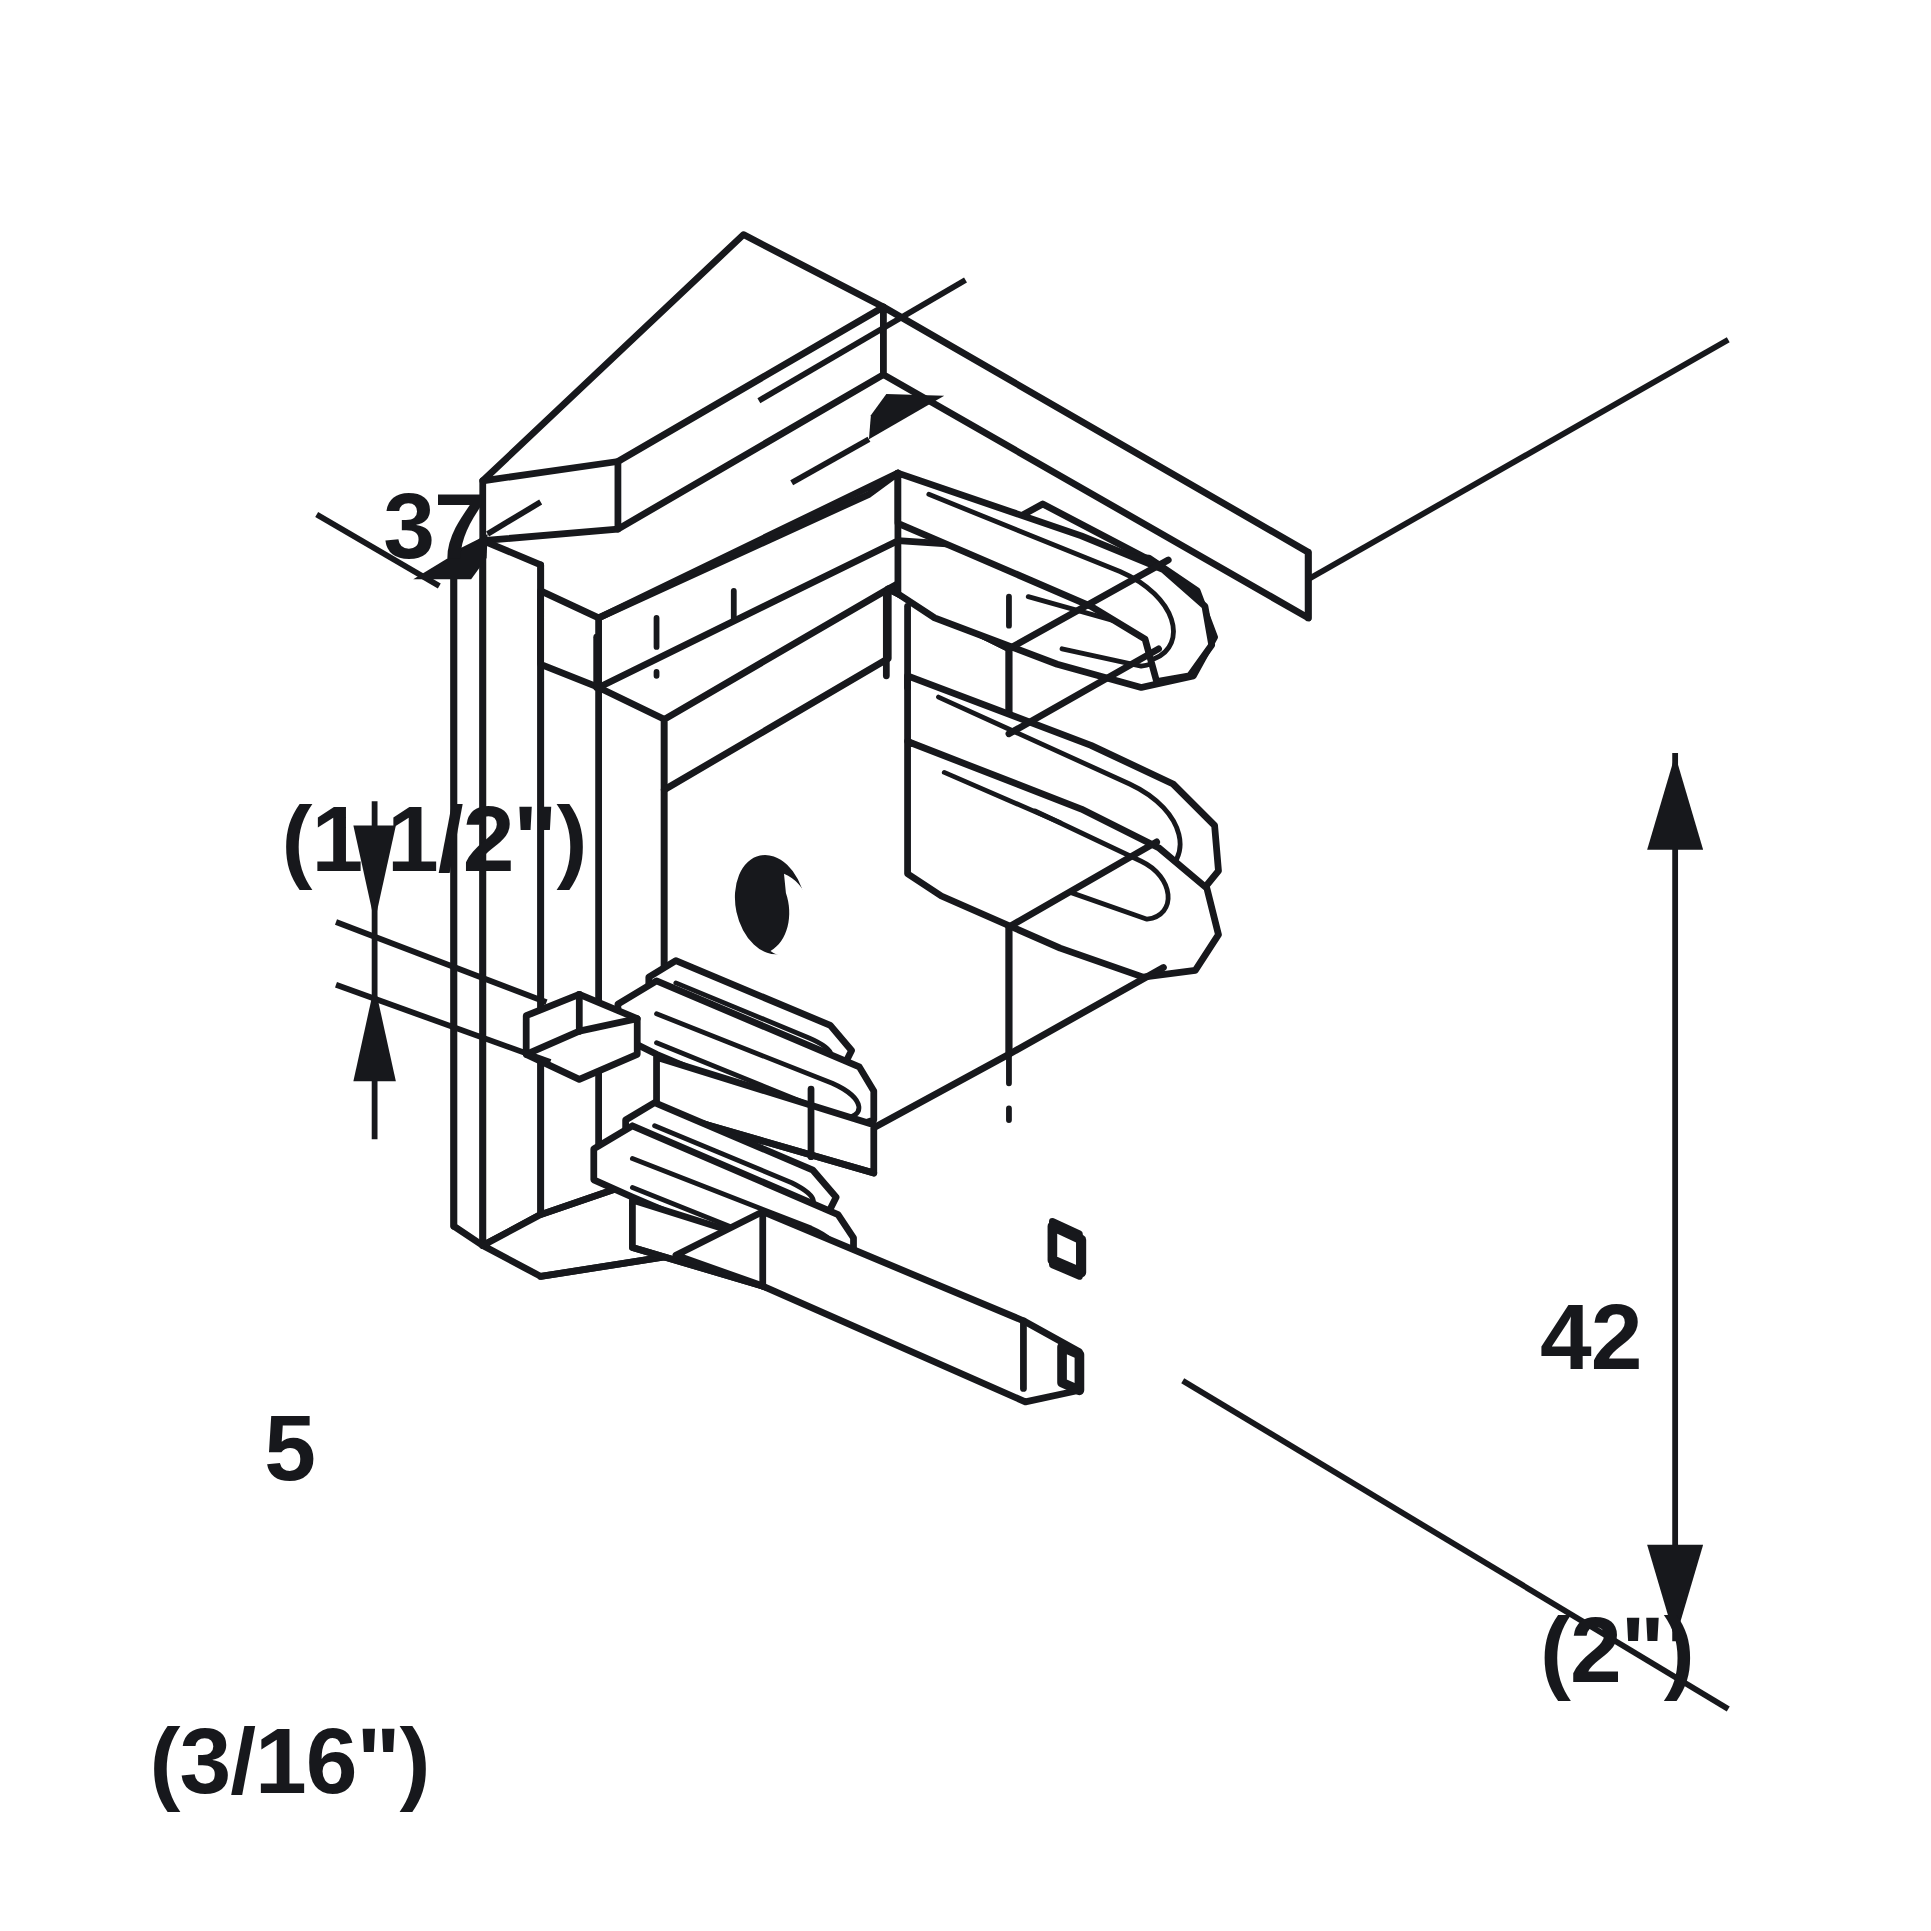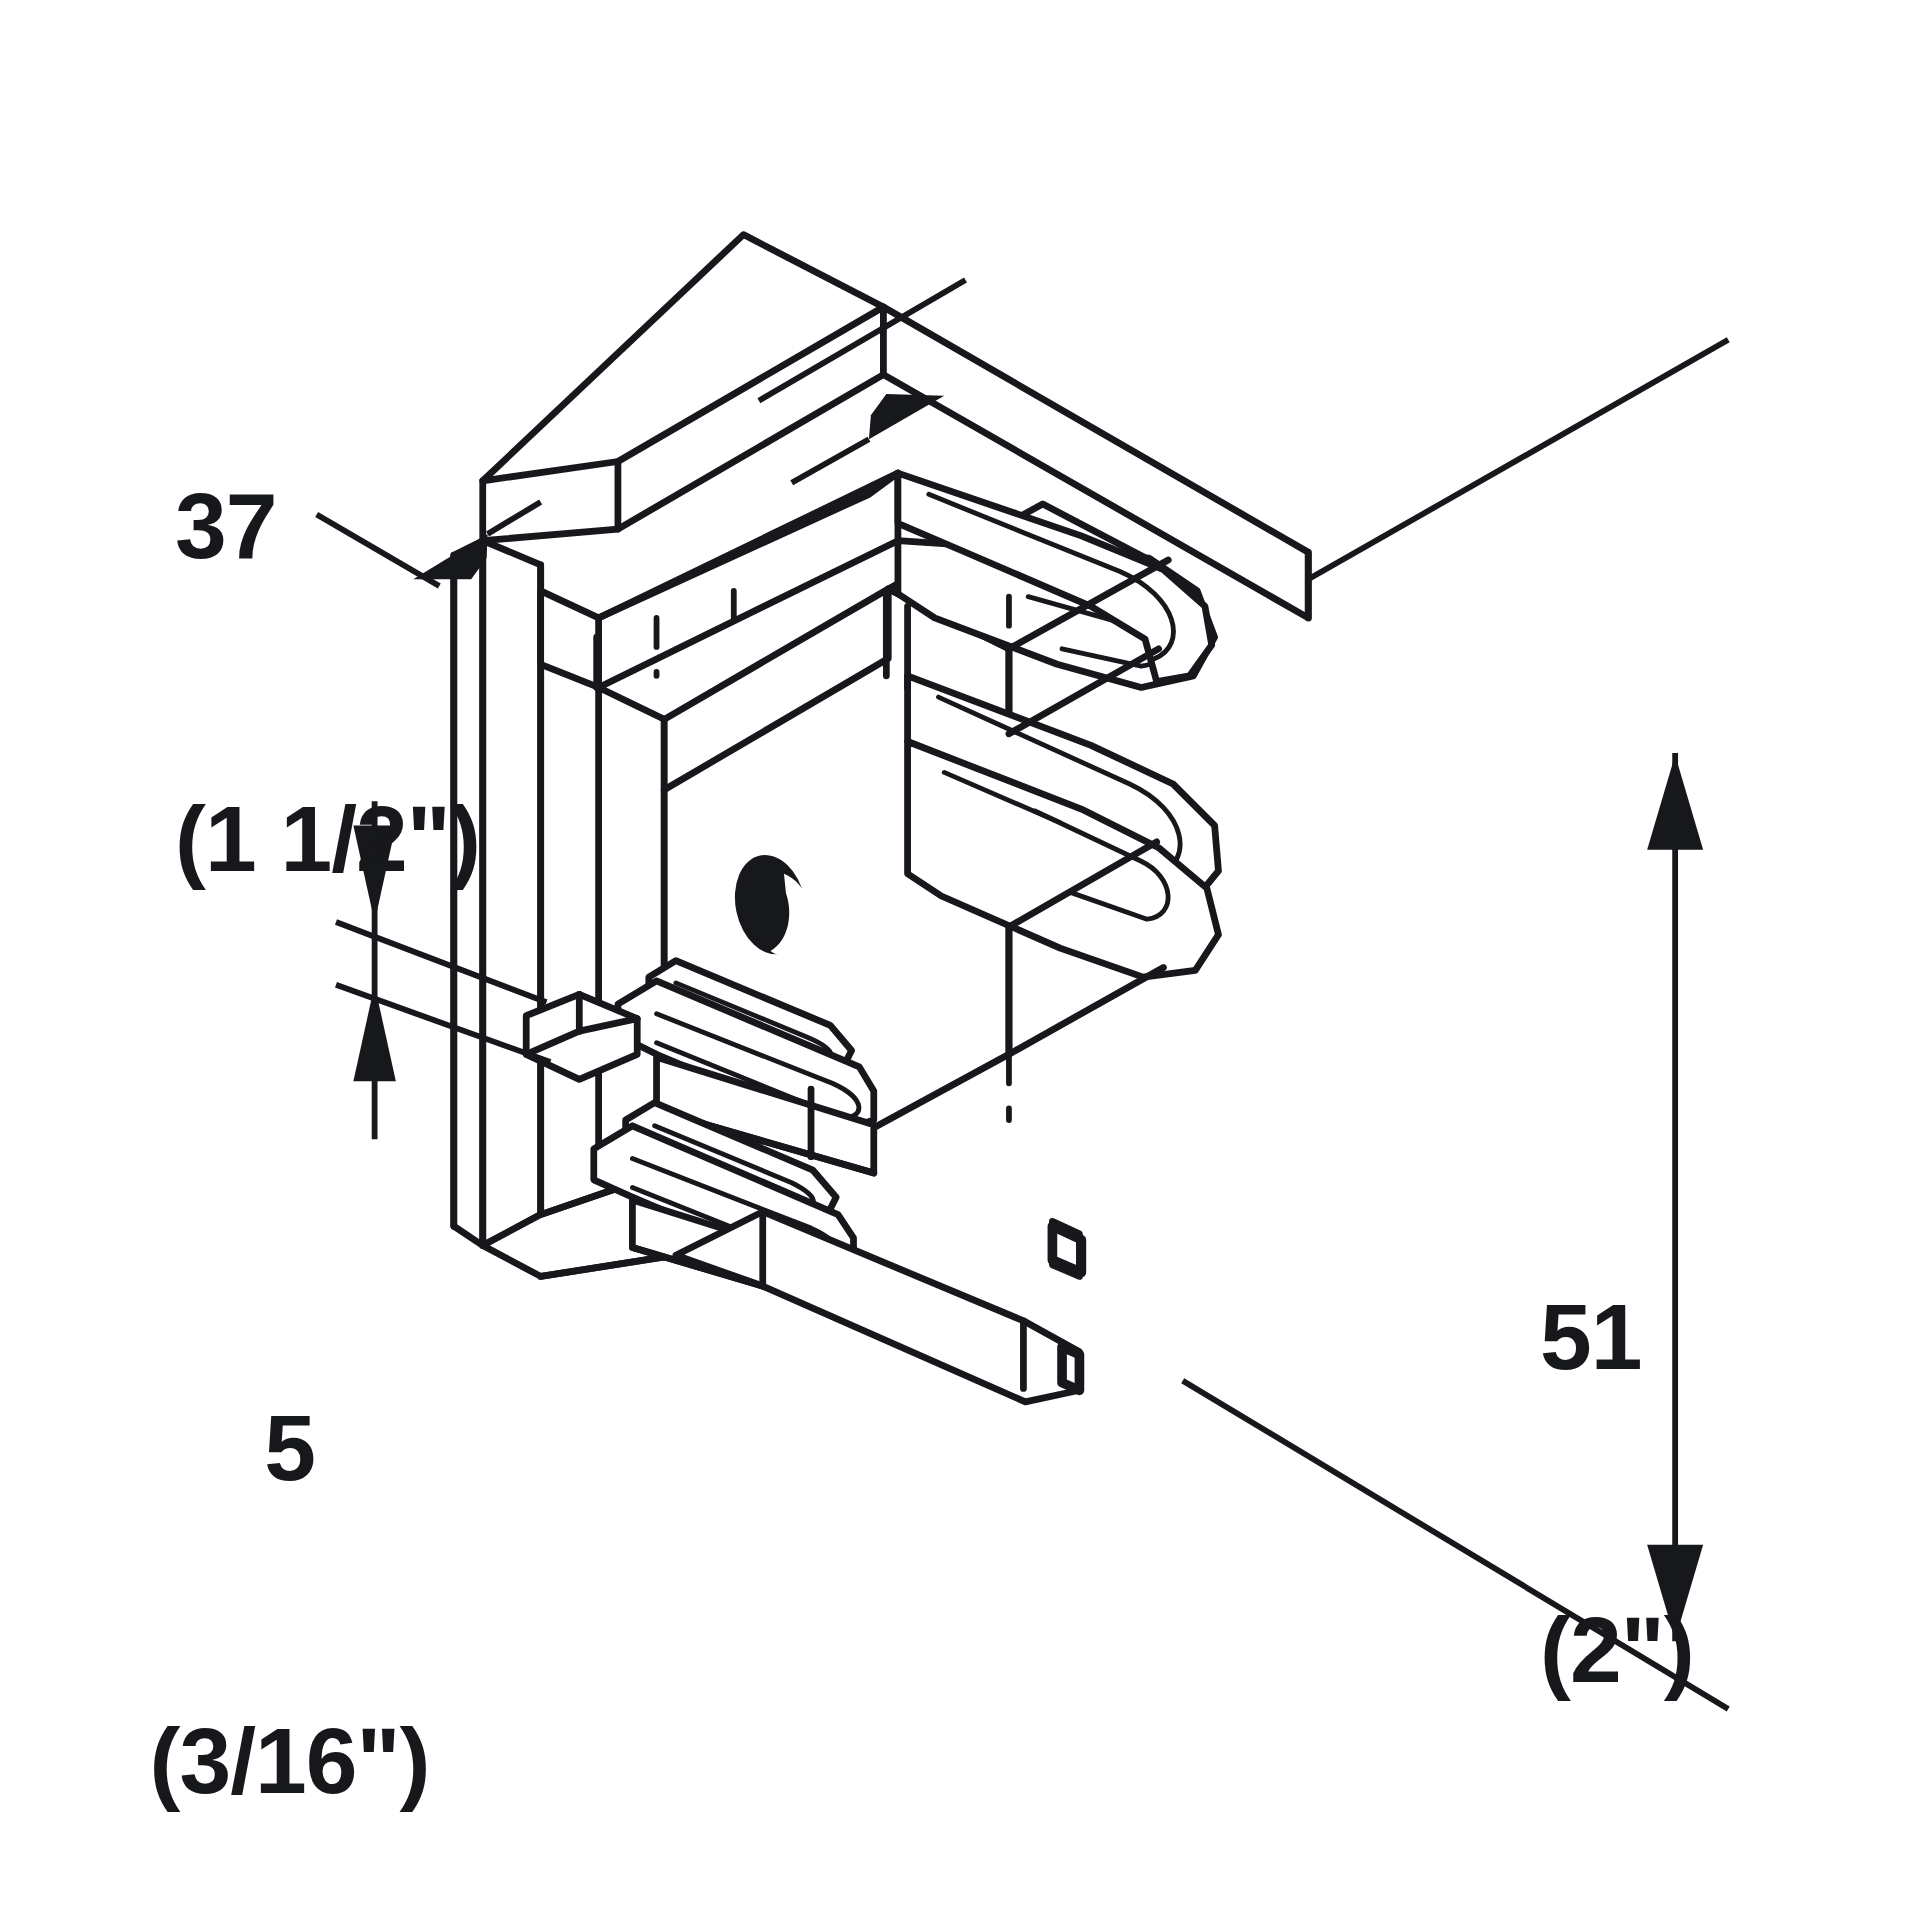--- a/index.html
+++ b/index.html
@@ -26,23 +26,24 @@
     color: #17181c;
     font-family: "Liberation Sans", sans-serif;
     font-weight: bold;
     font-size: 93px;
     line-height: 1.12;
     letter-spacing: -1px;
     white-space: pre;
     user-select: none;
   }
   #label-37 {
-    left: 175px;
+    left: 183px;
     top: 266px;
     width: 502px;
+    text-align: center;
   }
   #label-5 {
     left: 58px;
     top: 1188px;
     width: 463px;
     text-align: center;
   }
   #label-51 {
     left: 1540px;
     top: 1077px;
@@ -262,18 +263,18 @@
     <span class="dim-line-1">37</span>
     <span class="dim-line-2">(1 1/2")</span>
   </div>
 
   <div class="dim-label" id="label-5">
     <span class="dim-line-1">5</span>
     <span class="dim-line-2">(3/16")</span>
   </div>
 
   <div class="dim-label" id="label-51">
-    <span class="dim-line-1">51</span>
+    <span class="dim-line-1">42</span>
     <span class="dim-line-2">(2")</span>
   </div>
 
 </div>
 
 
 </body></html>

